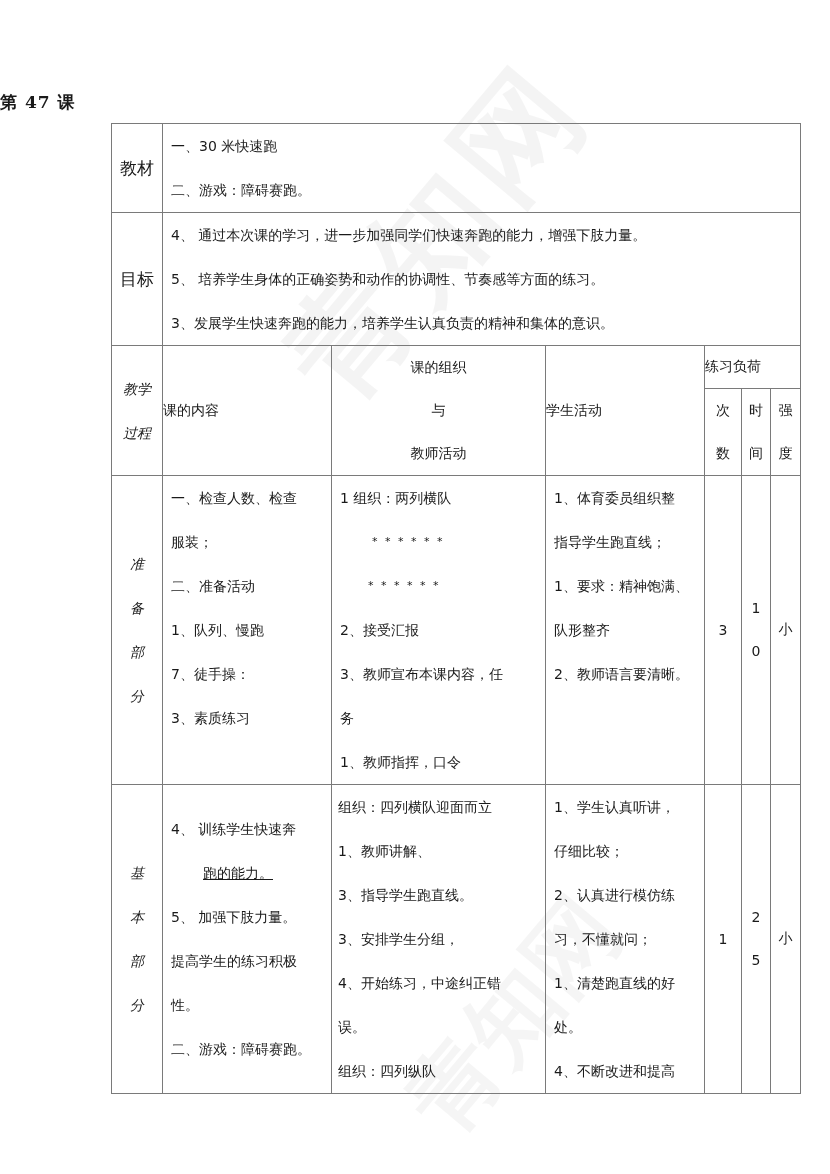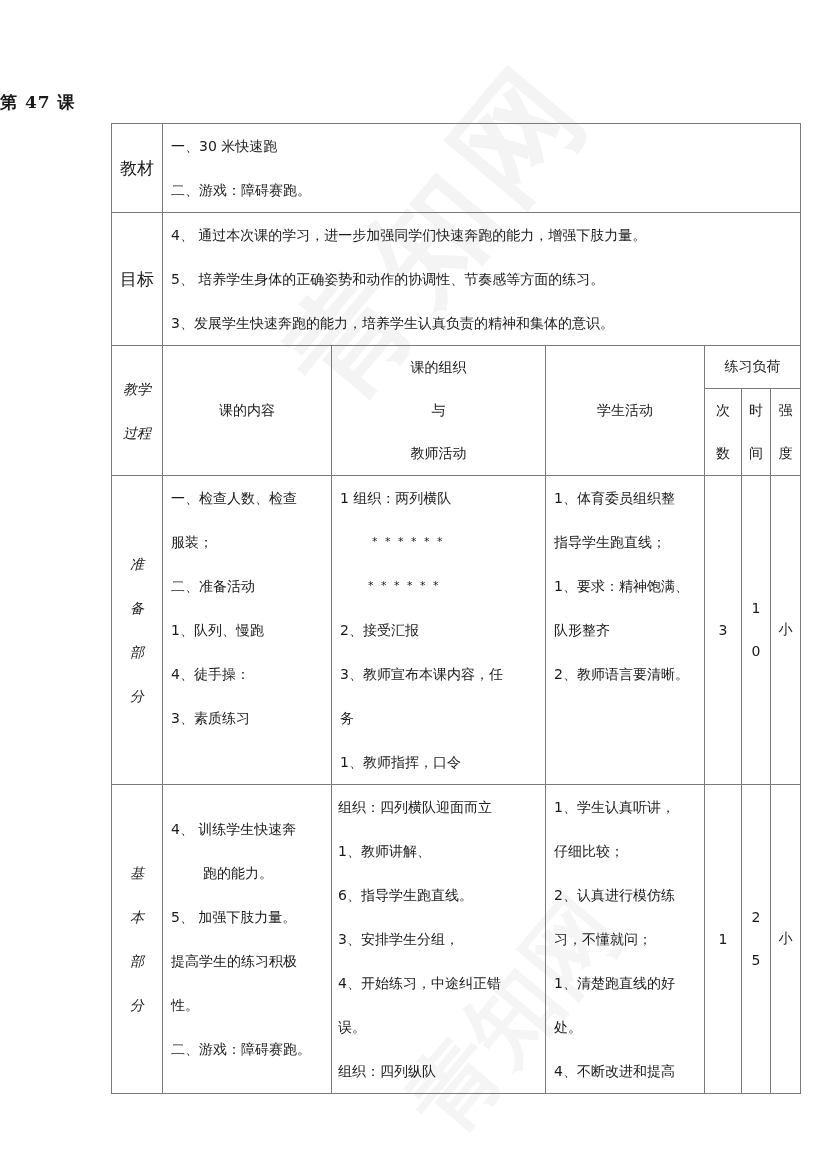--- a/index.html
+++ b/index.html
@@ -30,23 +30,23 @@
     border-collapse: collapse; table-layout: fixed;
     width: 689px; font-size: 14px;
   }
   table.lesson td {
     border: 1.5px solid #7a7a7a; vertical-align: middle; padding: 0; margin-left: 44px;
   }
   .label { text-align: center; font-size: 17px; }
   .lines { padding-left: 8px !important; }
   .lines div { line-height: 44px; white-space: nowrap; }
   .vlabel div { line-height: 44px; text-align: center; font-style: italic; }
-  .center { text-align: center; }
+  .center { }
   .hdr div { line-height: 43px; text-align: center; }
-  .indent1 { padding-left: 32px; }
+  .indent1 { padding-left: 32px; text-decoration: underline; }
   .stars { padding-left: 32px; letter-spacing: 2px; font-size: 11px; }
   .stars2 { padding-left: 28px; letter-spacing: 2px; font-size: 11px; }
   .num { text-align: center; }
   .num div { line-height: 43px; }
 </style>
 </head>
 <body>
 
 <div class="watermark">青知网</div>
 <div class="watermark2">青知网</div>
@@ -116,21 +116,21 @@
       <div>准</div>
       <div>备</div>
       <div>部</div>
       <div>分</div>
     </td>
     <td class="lines" style="vertical-align:top">
       <div>一、检查人数、检查</div>
       <div>服装；</div>
       <div>二、准备活动</div>
       <div>1、队列、慢跑</div>
-      <div>4、徒手操：</div>
+      <div>7、徒手操：</div>
       <div>3、素质练习</div>
     </td>
     <td class="lines" style="vertical-align:top">
       <div>1 组织：两列横队</div>
       <div class="stars">* * * * * *</div>
       <div class="stars2">* * * * * *</div>
       <div>2、接受汇报</div>
       <div>3、教师宣布本课内容，任</div>
       <div>务</div>
       <div>1、教师指挥，口令</div>
@@ -161,21 +161,21 @@
       <div>4、 训练学生快速奔</div>
       <div class="indent1">跑的能力。</div>
       <div>5、 加强下肢力量。</div>
       <div>提高学生的练习积极</div>
       <div>性。</div>
       <div>二、游戏：障碍赛跑。</div>
     </td>
     <td class="lines" style="vertical-align:top; padding-left:6px !important">
       <div>组织：四列横队迎面而立</div>
       <div>1、教师讲解、</div>
-      <div>6、指导学生跑直线。</div>
+      <div>3、指导学生跑直线。</div>
       <div>3、安排学生分组，</div>
       <div>4、开始练习，中途纠正错</div>
       <div>误。</div>
       <div>组织：四列纵队</div>
     </td>
     <td class="lines" style="vertical-align:top">
       <div>1、学生认真听讲，</div>
       <div>仔细比较；</div>
       <div>2、认真进行模仿练</div>
       <div>习，不懂就问；</div>

